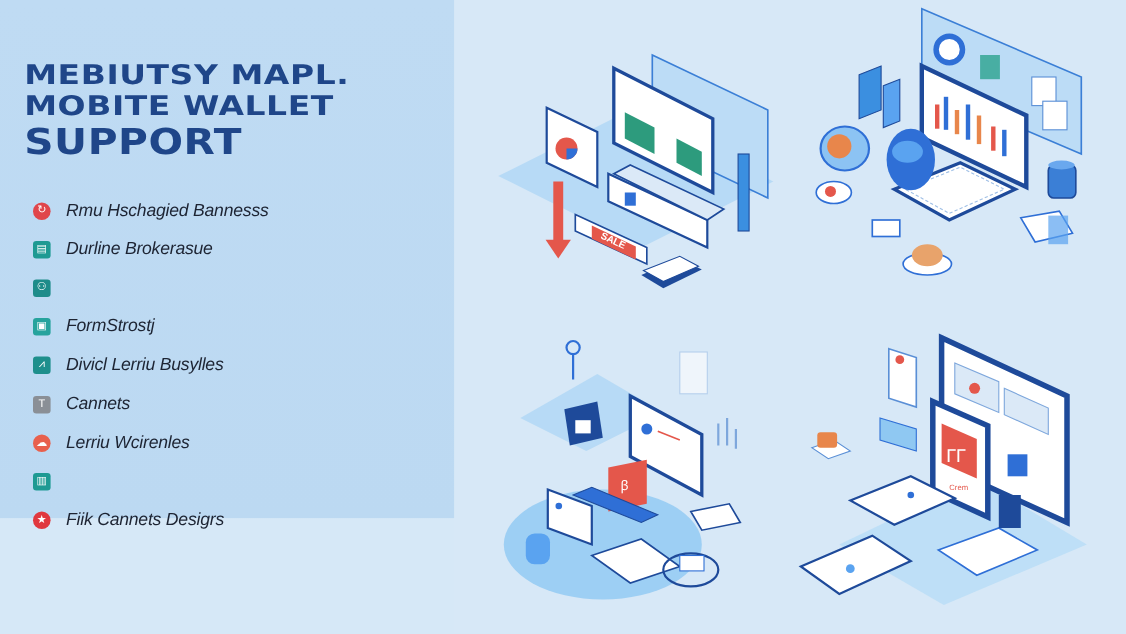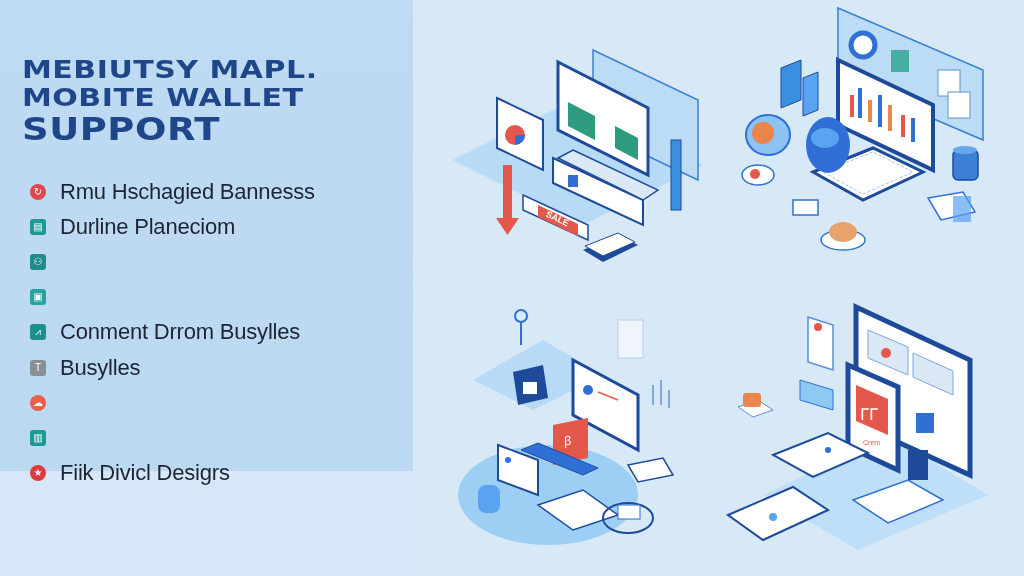--- a/index.html
+++ b/index.html
@@ -7,21 +7,21 @@
   .left-panel{position:absolute;left:0;top:0;width:413px;height:471px;background:linear-gradient(180deg,#bfdbf3 0%,#bcd9f2 100%);}
   .title{position:absolute;left:22px;top:57px;margin:0;color:#1f4689;font-family:"DejaVu Sans",sans-serif;font-weight:bold;letter-spacing:0.5px;line-height:1;}
   .title .l1{display:block;font-size:30px;height:28px;transform:scaleY(0.82);transform-origin:top left;}
   .title .l2{display:block;font-size:30px;height:28px;transform:scaleY(0.82);transform-origin:top left;}
   .title .l3{display:block;font-size:37px;height:36px;transform:scaleY(0.88);transform-origin:top left;}
   .feature-list{position:absolute;left:30px;top:174px;margin:0;padding:0;list-style:none;}
   .feature-item{display:flex;align-items:center;height:35.2px;}
   .feat-icon{width:16px;height:16px;display:inline-flex;align-items:center;justify-content:center;color:#fff;font-size:10px;line-height:1;flex:0 0 16px;margin-right:14px;}
   .feat-icon.round{border-radius:50%;}
   .feat-icon.square{border-radius:3px;}
-  .feat-label{font-size:22px;color:#1d2433;white-space:nowrap;letter-spacing:-0.2px;}
+  .feat-label{font-size:16px;color:#1d2433;white-space:nowrap;letter-spacing:-0.2px;font-style:italic;}
   .right-area{position:absolute;left:413px;top:0;width:611px;height:576px;background:#d7e8f7;}
   .illu{position:absolute;}
   svg{display:block;}
 </style>
 </head>
 <body>
 
 <div class="left-panel">
   <h1 class="title">
     <span class="l1">MEBIUTSY MAPL.</span>
@@ -29,45 +29,47 @@
     <span class="l3">SUPPORT</span>
   </h1>
 
   <ul class="feature-list">
     <li class="feature-item">
       <span class="feat-icon round" style="background:#e0464b">↻</span>
       <span class="feat-label">Rmu Hschagied Bannesss</span>
     </li>
     <li class="feature-item">
       <span class="feat-icon square" style="background:#1e9a93">▤</span>
-      <span class="feat-label">Durline Planeciom</span>
+      <span class="feat-label">Durline Brokerasue</span>
     </li>
     <li class="feature-item">
       <span class="feat-icon square" style="background:#1e8c8a">⚇</span>
     </li>
     <li class="feature-item">
       <span class="feat-icon square" style="background:#26a39d">▣</span>
+      <span class="feat-label">FormStrostj</span>
     </li>
     <li class="feature-item">
       <span class="feat-icon square" style="background:#1e8f8c">⩘</span>
-      <span class="feat-label">Conment Drrom Busylles</span>
+      <span class="feat-label">Divicl Lerriu Busylles</span>
     </li>
     <li class="feature-item">
       <span class="feat-icon square" style="background:#8a8f96">T</span>
-      <span class="feat-label">Busylles</span>
+      <span class="feat-label">Cannets</span>
     </li>
     <li class="feature-item">
       <span class="feat-icon round" style="background:#e8604d">☁</span>
+      <span class="feat-label">Lerriu Wcirenles</span>
     </li>
     <li class="feature-item">
       <span class="feat-icon square" style="background:#1e9a93">▥</span>
     </li>
     <li class="feature-item">
       <span class="feat-icon round" style="background:#e0383f">★</span>
-      <span class="feat-label">Fiik Divicl Desigrs</span>
+      <span class="feat-label">Fiik Cannets Desigrs</span>
     </li>
   </ul>
 </div>
 
 <div class="right-area">
 
   <div class="illu" style="left:20px;top:40px;">
     <svg width="290" height="245" viewBox="0 0 290 245">
       <polygon points="20,120 150,185 270,125 140,60" fill="#a9d4f5" opacity="0.7"></polygon>
       <polygon points="160,10 265,60 265,140 160,90" fill="#bcdcf6" stroke="#3b7fd6" stroke-width="1.5"></polygon>

